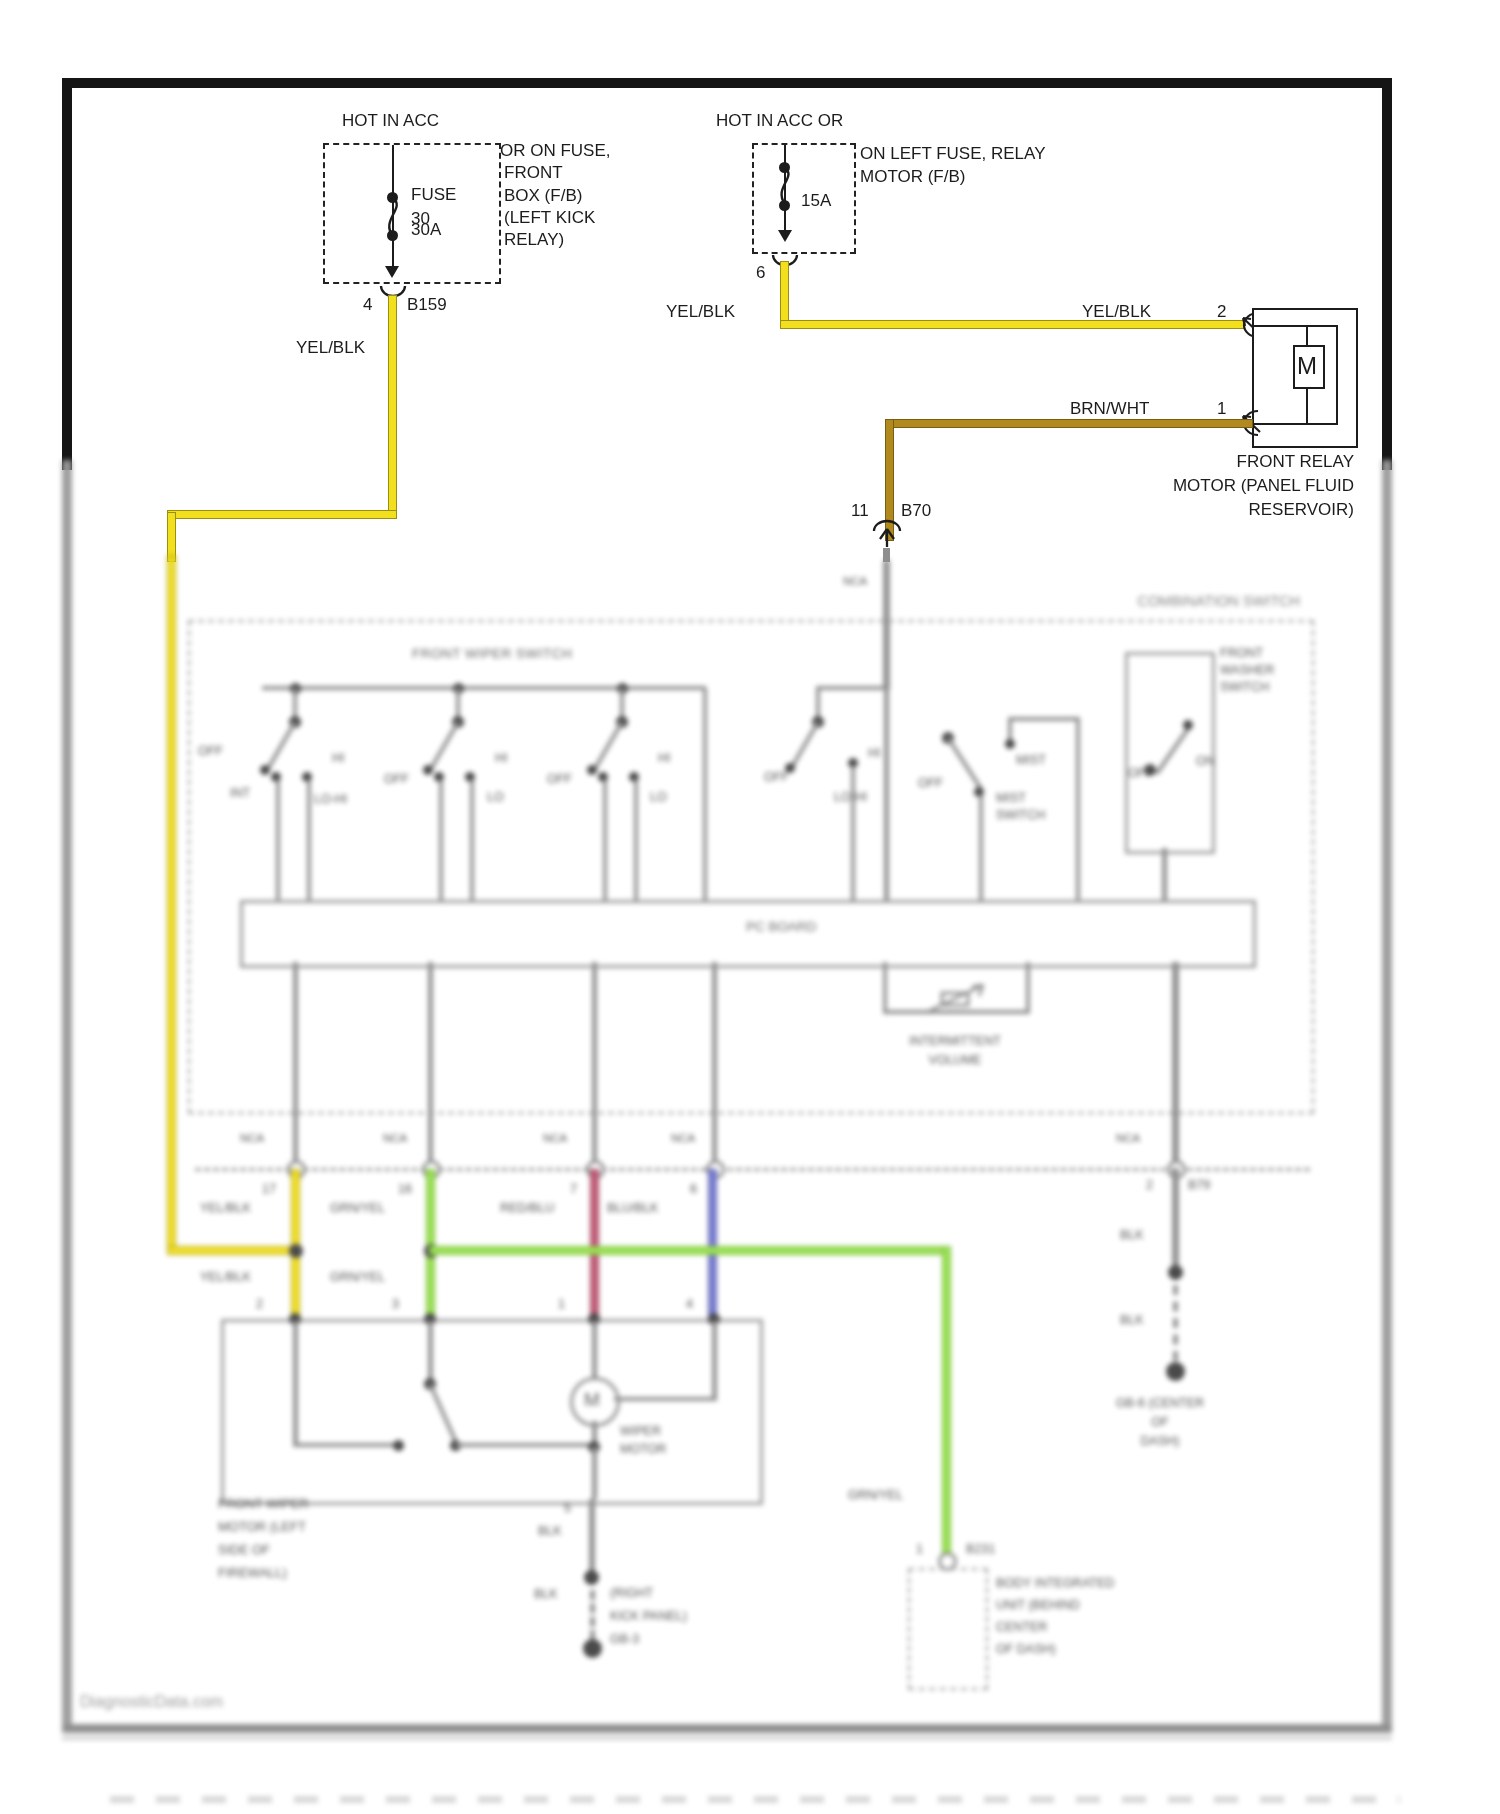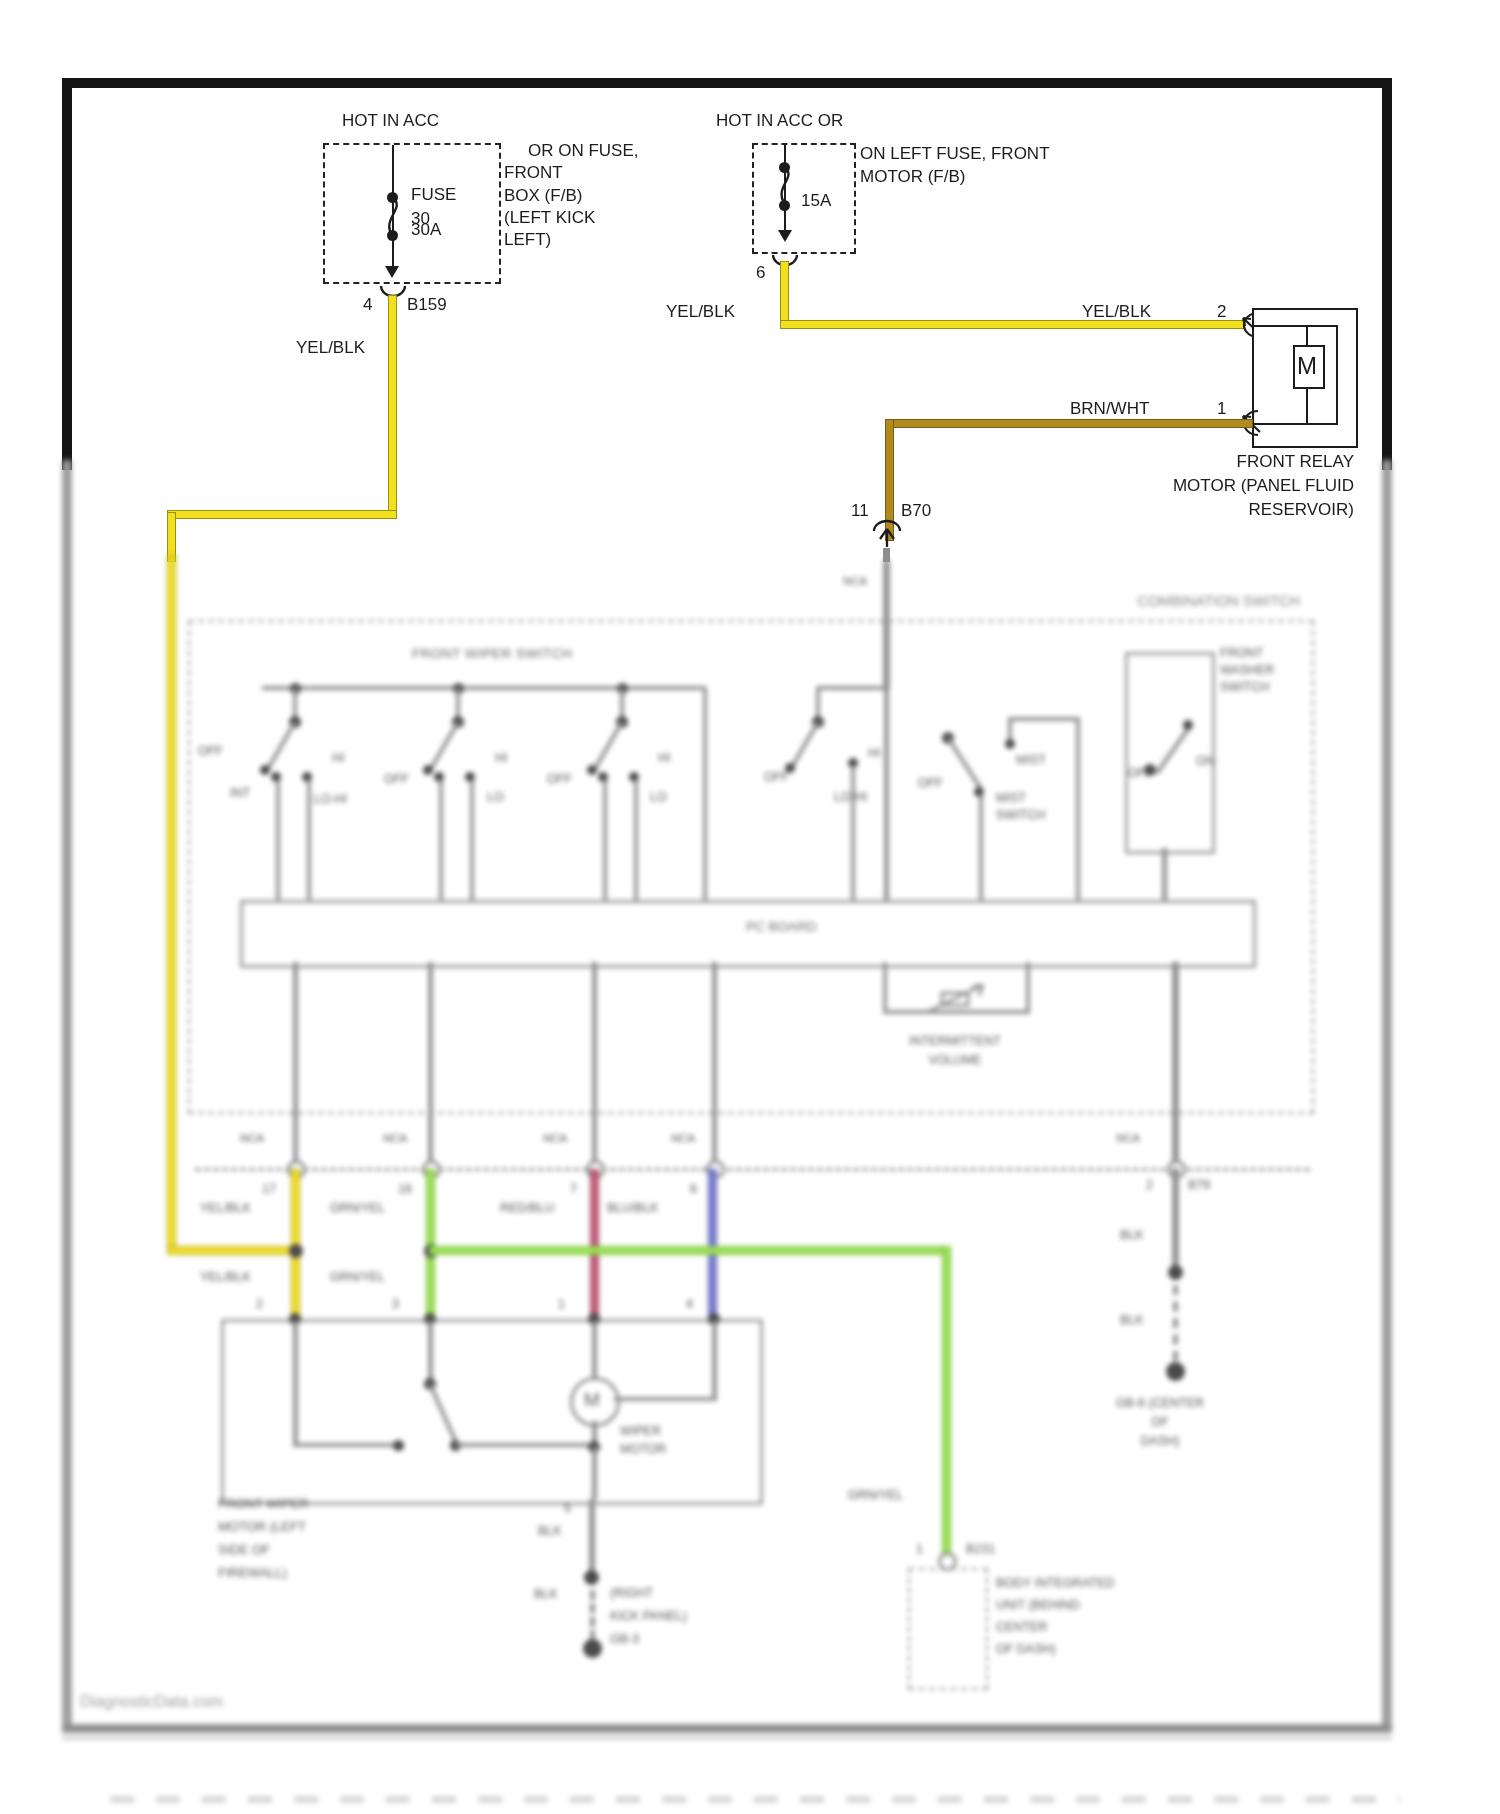--- a/index.html
+++ b/index.html
@@ -47,46 +47,46 @@
     <div class="v" style="left:392px;top:145px;width:2px;height:122px"></div>
     <div class="dot" style="left:387px;top:192px;width:11px;height:11px"></div>
     <div class="dot" style="left:387px;top:230px;width:11px;height:11px"></div>
     <svg style="left:372px;top:192px" width="40" height="50" viewBox="0 0 40 50">
       <path d="M21 6 C34 16 8 28 21 44" fill="none" stroke="#1c1c1c" stroke-width="2.4"></path>
     </svg>
     <div class="tri" style="left:385px;top:266px;border-left:7px solid transparent;border-right:7px solid transparent;border-top:12px solid #1c1c1c"></div>
     <div class="lbl" style="left:411px;top:184px">FUSE</div>
     <div class="lbl" style="left:411px;top:208px">30</div>
     <div class="lbl" style="left:411px;top:219px">30A</div>
-    <div class="lbl" style="left:528px;top:140px">OR ON FUSE,</div>
+    <div class="lbl" style="left:500px;top:140px">OR ON FUSE,</div>
     <div class="lbl" style="left:504px;top:162px">FRONT</div>
     <div class="lbl" style="left:504px;top:185px">BOX (F/B)</div>
     <div class="lbl" style="left:504px;top:207px">(LEFT KICK</div>
-    <div class="lbl" style="left:504px;top:229px">LEFT)</div>
+    <div class="lbl" style="left:504px;top:229px">RELAY)</div>
     <svg style="left:377px;top:283px" width="32" height="16" viewBox="0 0 32 16">
       <path d="M4 3 A12 10 0 0 0 28 3" fill="none" stroke="#1c1c1c" stroke-width="2.3"></path>
     </svg>
     <div class="lbl" style="left:363px;top:294px">4</div>
     <div class="lbl" style="left:407px;top:294px">B159</div>
     <div class="lbl" style="left:296px;top:337px">YEL/BLK</div>
     <div class="wy" style="left:389px;top:296px;width:7px;height:222px"></div>
     <div class="wy" style="left:168px;top:511px;width:228px;height:7px"></div>
     <div class="wy" style="left:168px;top:513px;width:7px;height:48px"></div>
 
     <div class="lbl" style="left:716px;top:110px">HOT IN ACC OR</div>
     <div class="dash-box" style="left:752px;top:143px;width:100px;height:107px"></div>
     <div class="v" style="left:784px;top:145px;width:2px;height:88px"></div>
     <div class="dot" style="left:779px;top:162px;width:11px;height:11px"></div>
     <div class="dot" style="left:779px;top:200px;width:11px;height:11px"></div>
     <svg style="left:764px;top:162px" width="40" height="50" viewBox="0 0 40 50">
       <path d="M21 6 C33 15 9 26 21 42" fill="none" stroke="#1c1c1c" stroke-width="2.4"></path>
     </svg>
     <div class="tri" style="left:778px;top:230px;border-left:7px solid transparent;border-right:7px solid transparent;border-top:12px solid #1c1c1c"></div>
     <div class="lbl" style="left:801px;top:190px">15A</div>
-    <div class="lbl" style="left:860px;top:143px">ON LEFT FUSE, FRONT</div>
+    <div class="lbl" style="left:860px;top:143px">ON LEFT FUSE, RELAY</div>
     <div class="lbl" style="left:860px;top:166px">MOTOR (F/B)</div>
     <svg style="left:769px;top:252px" width="32" height="16" viewBox="0 0 32 16">
       <path d="M4 3 A12 10 0 0 0 28 3" fill="none" stroke="#1c1c1c" stroke-width="2.3"></path>
     </svg>
     <div class="lbl" style="left:756px;top:262px">6</div>
     <div class="wy" style="left:781px;top:262px;width:7px;height:66px"></div>
     <div class="wy" style="left:781px;top:321px;width:463px;height:7px"></div>
     <div class="lbl" style="left:666px;top:301px">YEL/BLK</div>
     <div class="lbl" style="left:1082px;top:301px">YEL/BLK</div>
     <div class="lbl" style="left:1217px;top:301px">2</div>

